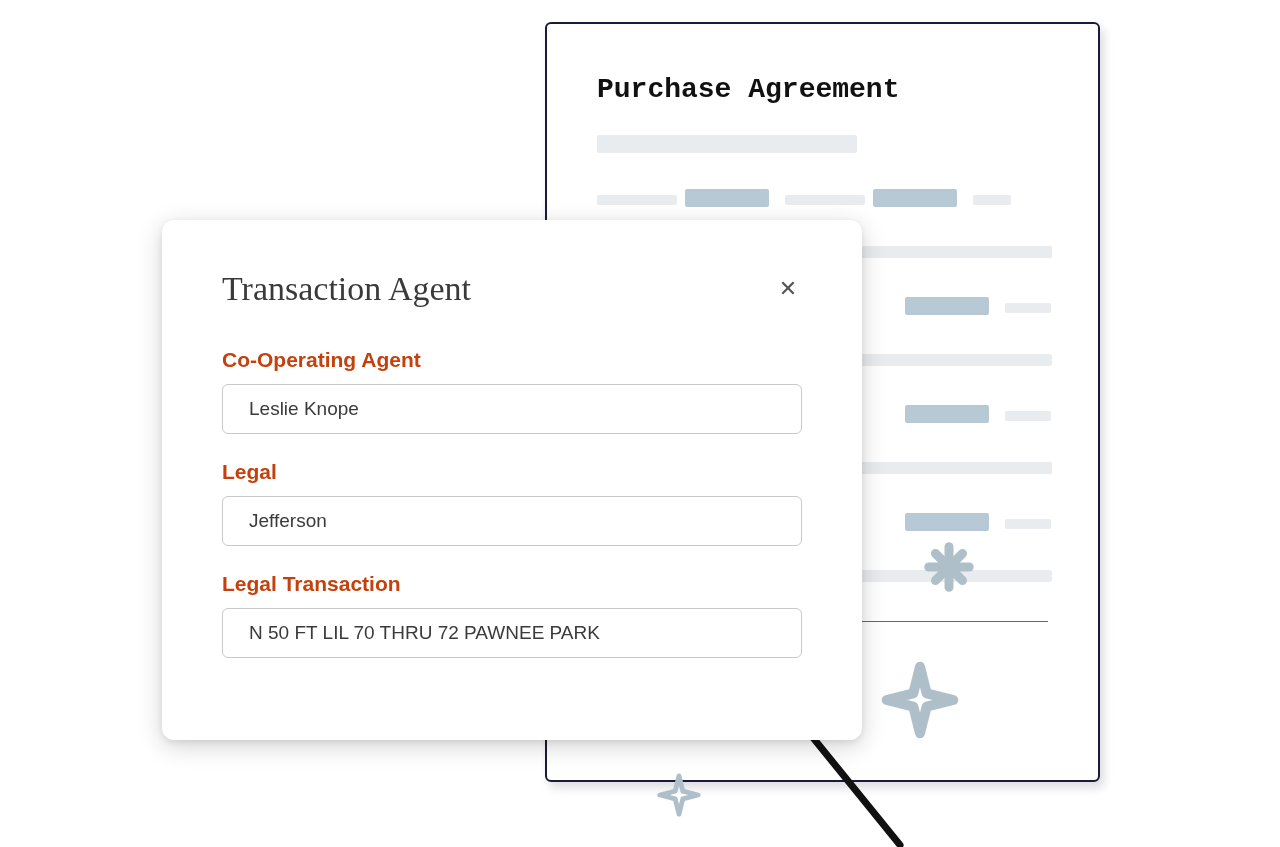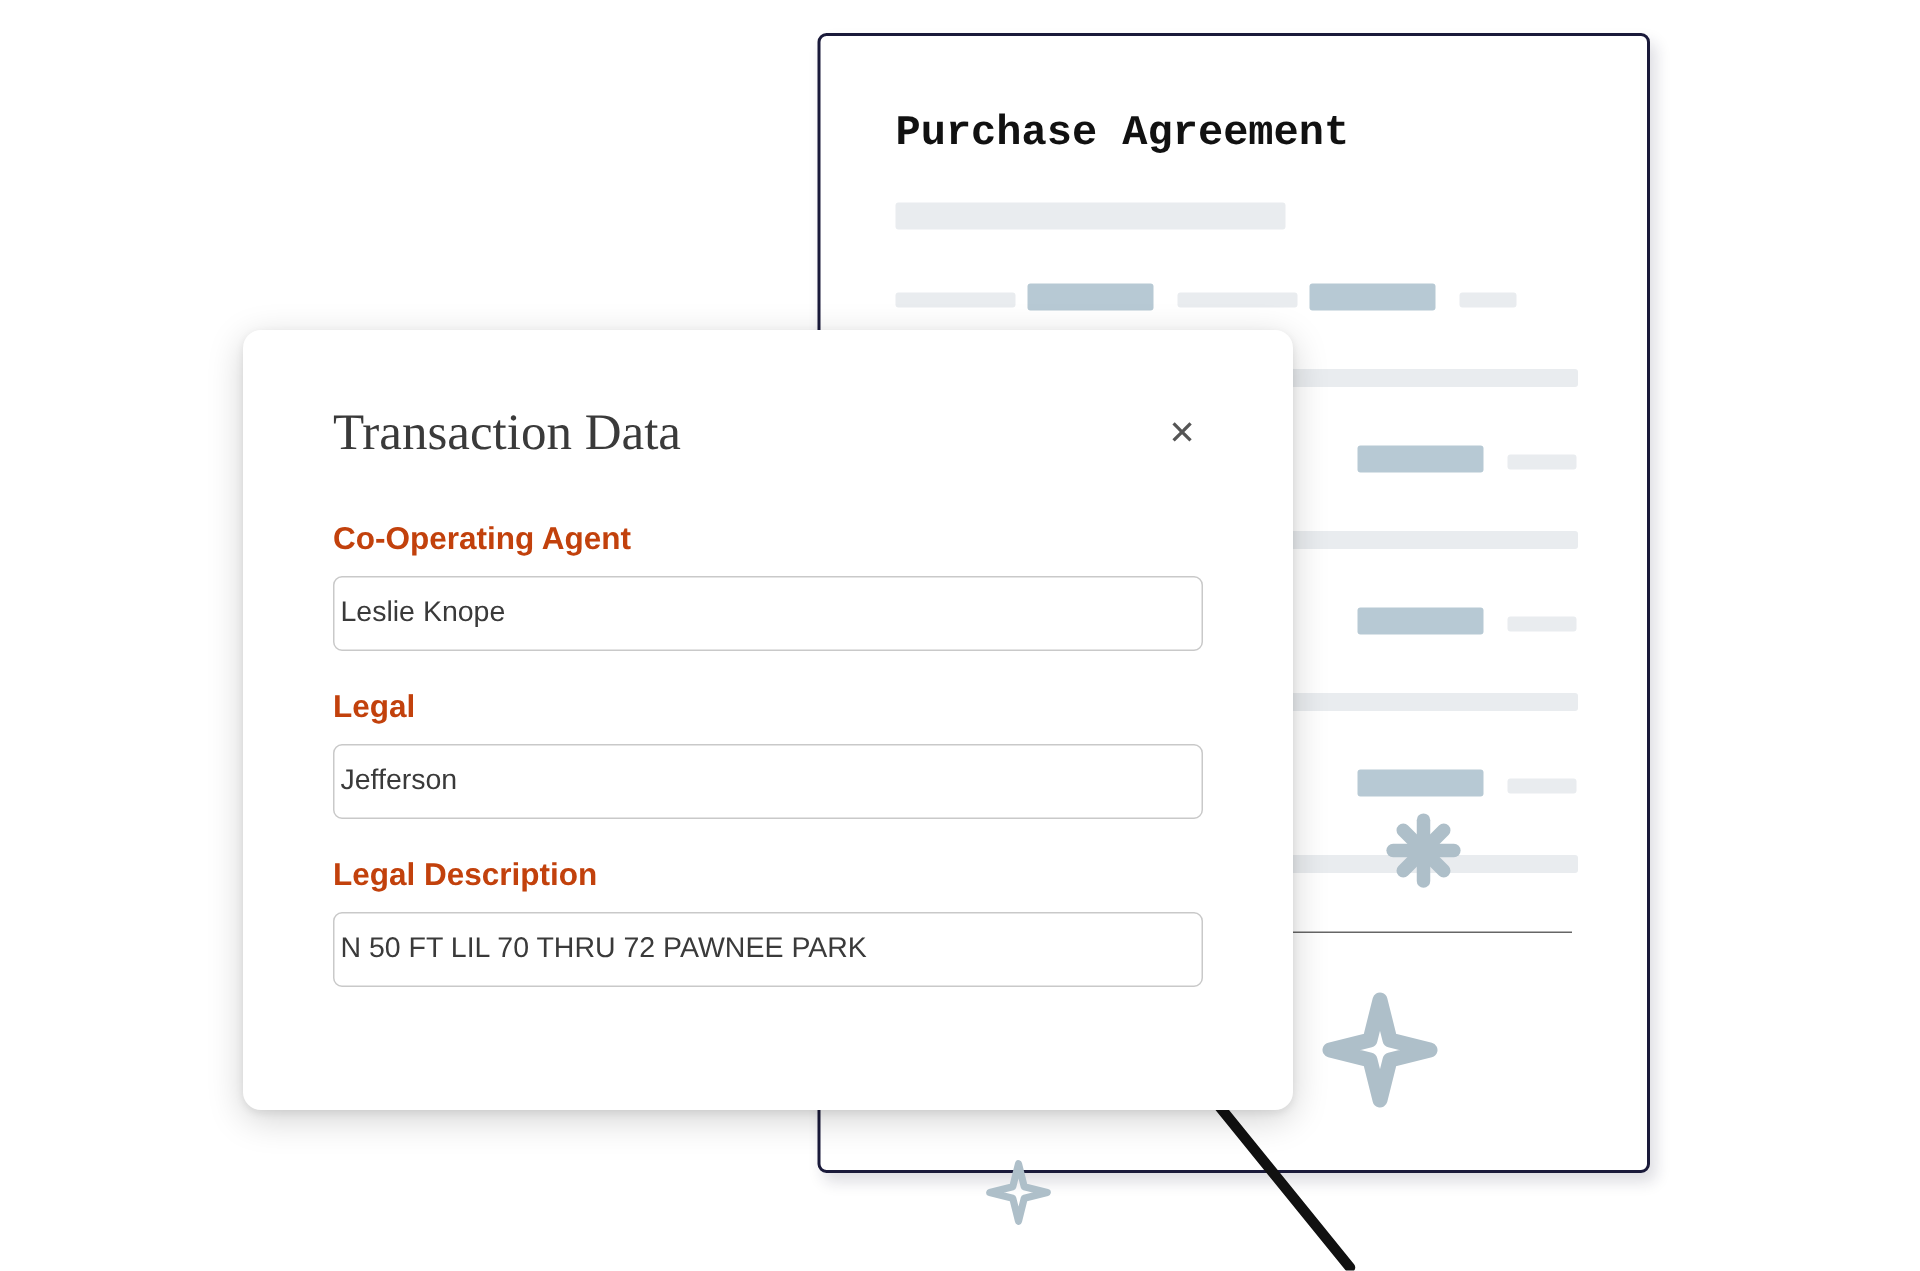--- a/index.html
+++ b/index.html
@@ -89,21 +89,21 @@
     font-weight: 700;
     color: #c2410c;
     margin-bottom: 12px;
     display:block;
   }
   .field-input {
     width: 100%;
     height: 50px;
     border: 1px solid #c9c9c9;
     border-radius: 6px;
-    padding: 0 4px;
+    padding: 0 26px;
     font-size: 19px;
     color: #3a3a3a;
     background: #fff;
   }
 
   
   .sparkle {
     position:absolute;
     color:#aebfc9;
   }
@@ -200,33 +200,33 @@
     <path d="M 40 60 C 10 30, 100 -10, 120 40 C 140 90, 30 100, 20 55 C 12 20, 110 5, 125 55" fill="none" stroke="#888" stroke-width="1.3"></path>
 
     <line x1="40" y1="60" x2="190" y2="245" stroke="#111" stroke-width="7" stroke-linecap="round"></line>
 
     <line x1="40" y1="60" x2="24" y2="40" stroke="#e0e0e0" stroke-width="7" stroke-linecap="round"></line>
   </svg>
 </div>
 
 <div class="modal-card">
   <div class="modal-header">
-    <h2 class="modal-title">Transaction Data</h2>
+    <h2 class="modal-title">Transaction Agent</h2>
     <button class="close-btn">
       <span>✕</span>
     </button>
   </div>
 
   <div class="field-group">
     <label class="field-label">Co-Operating Agent</label>
     <input class="field-input" type="text" value="Leslie Knope" style="">
   </div>
 
   <div class="field-group">
     <label class="field-label">Legal</label>
     <input class="field-input" type="text" value="Jefferson" style="">
   </div>
 
   <div class="field-group">
-    <label class="field-label">Legal Description</label>
+    <label class="field-label">Legal Transaction</label>
     <input class="field-input" type="text" value="N 50 FT LIL 70 THRU 72 PAWNEE PARK" style="">
   </div>
 </div>
 
 </body></html>

